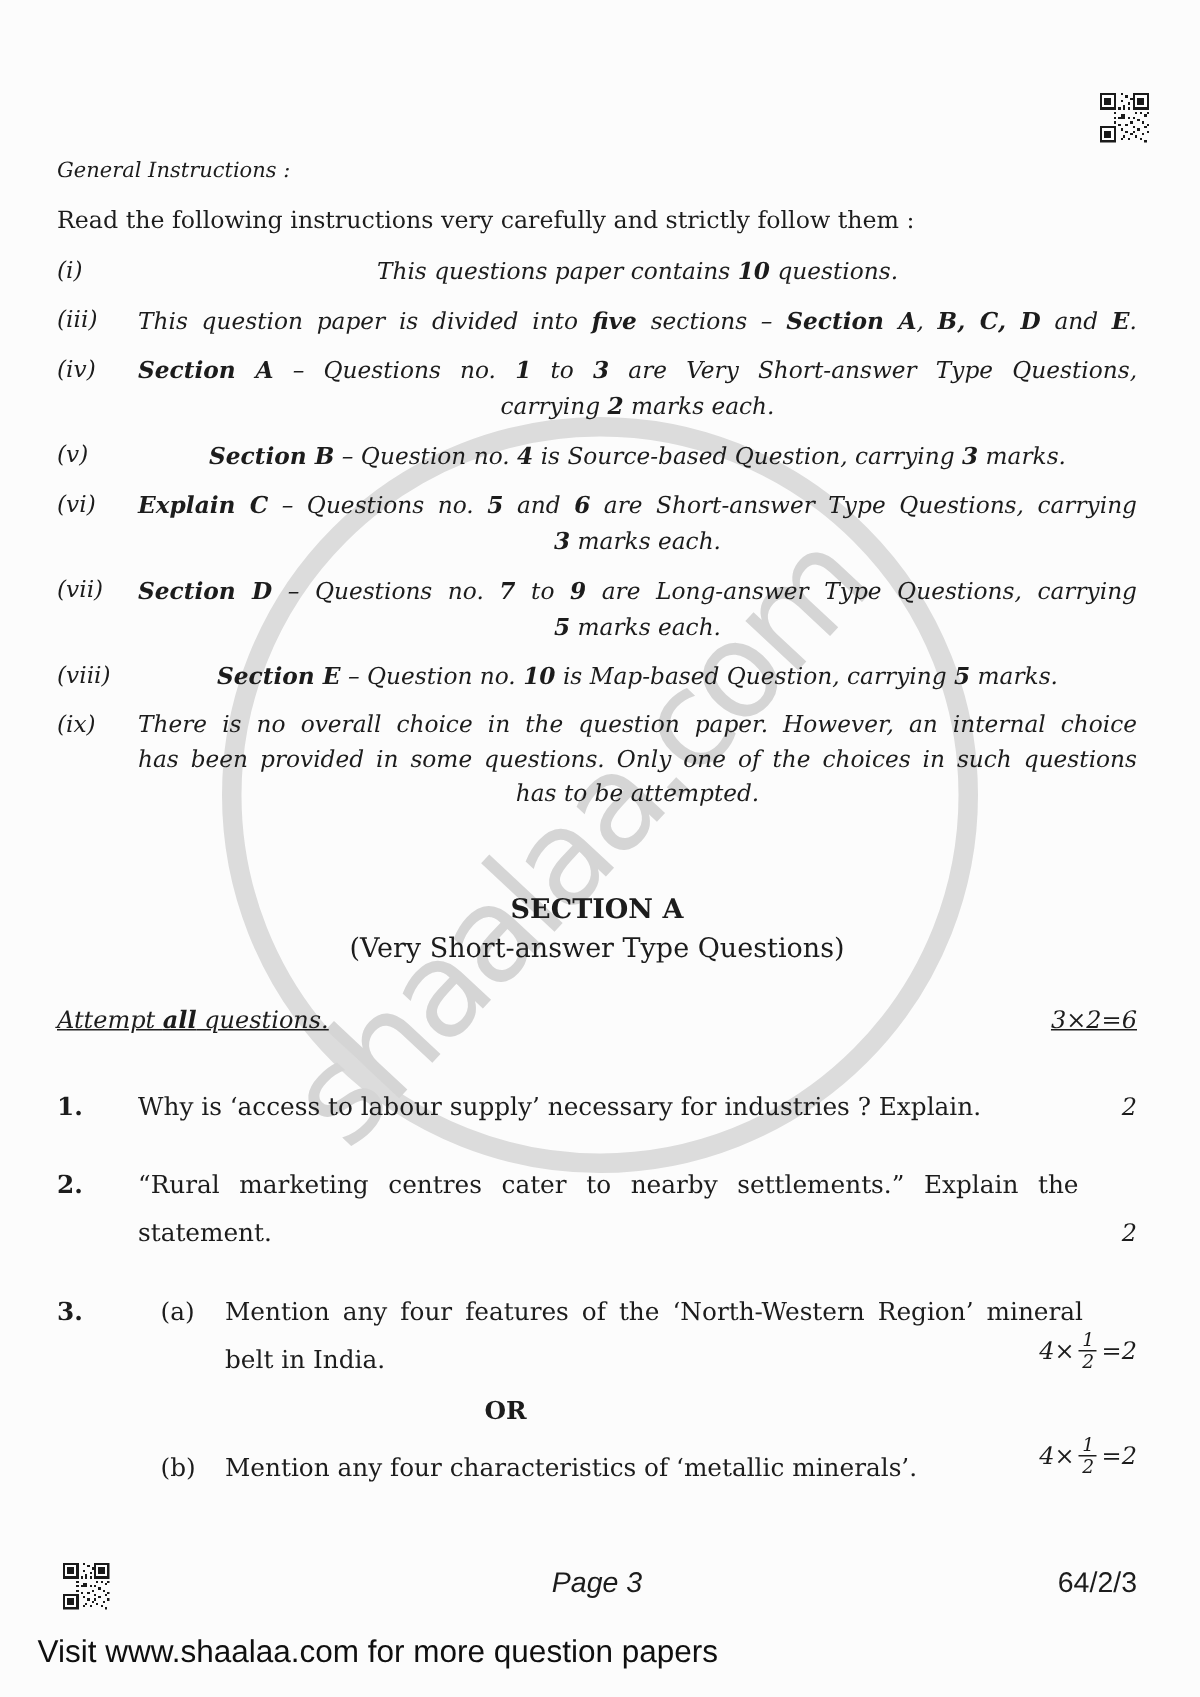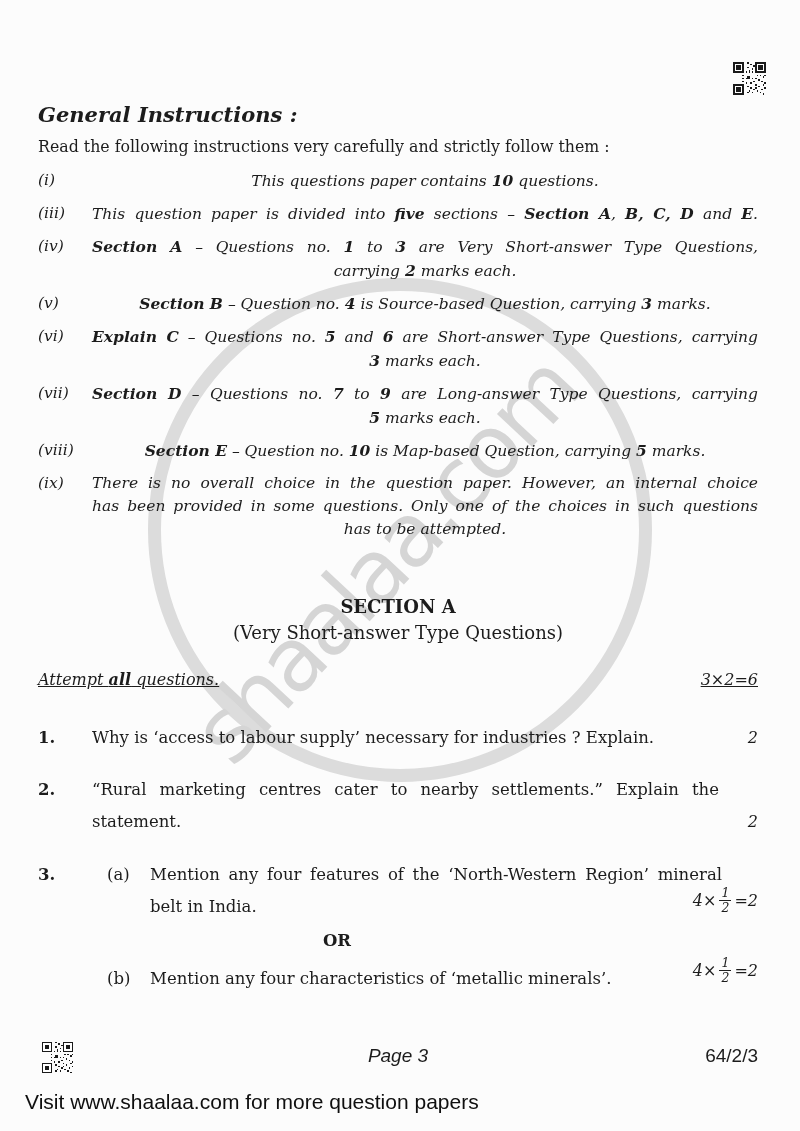--- a/index.html
+++ b/index.html
@@ -18,21 +18,21 @@
   #wm-text{
     position:absolute;left:385px;top:560px;z-index:0;
     transform:translate(-50%,-50%) rotate(-47deg);
     font-family:"DejaVu Sans",sans-serif;
     font-size:88px;letter-spacing:-4px;color:#d5d5d5;white-space:nowrap;
   }
   
   #qr-top{position:absolute;left:733px;top:62px;width:33px;height:33px;z-index:2;}
   
   #content{position:absolute;left:38px;top:0;width:720px;z-index:1;}
-  #gi-title{margin-top:104px;font-size:21px;line-height:21px;font-weight:bold;font-style:italic;}
+  #gi-title{margin-top:104px;font-size:14px;line-height:21px;font-weight:normal;font-style:italic;}
   #gi-sub{margin-top:12px;font-size:15.8px;line-height:20px;}
   .irow{display:flex;margin-top:9px;}
   .irow.first{margin-top:12px;}
   .inum{width:54px;flex:none;font-style:italic;font-size:15.5px;line-height:23px;}
   .ibody{flex:1;min-width:0;}
   .iline{font-style:italic;font-size:15.5px;line-height:23px;white-space:nowrap;text-align:center;}
   .iline.j{white-space:normal;text-align:justify;text-align-last:justify;}
   b{font-weight:bold;}
   #sec-title{margin-top:53px;text-align:center;font-weight:bold;font-size:18px;line-height:26px;}
   #sec-sub{text-align:center;font-weight:normal;font-size:18px;line-height:26px;}

